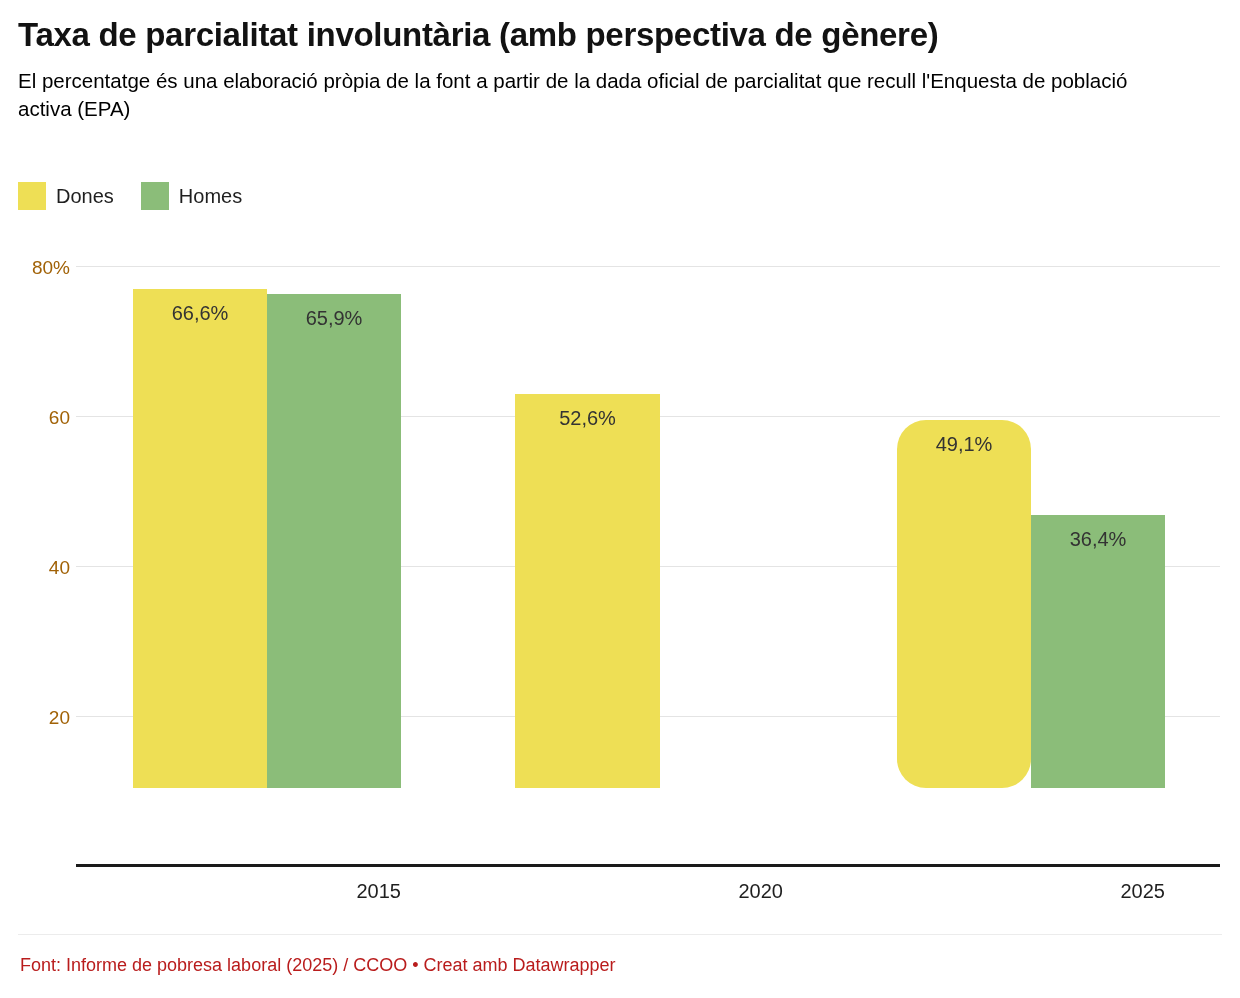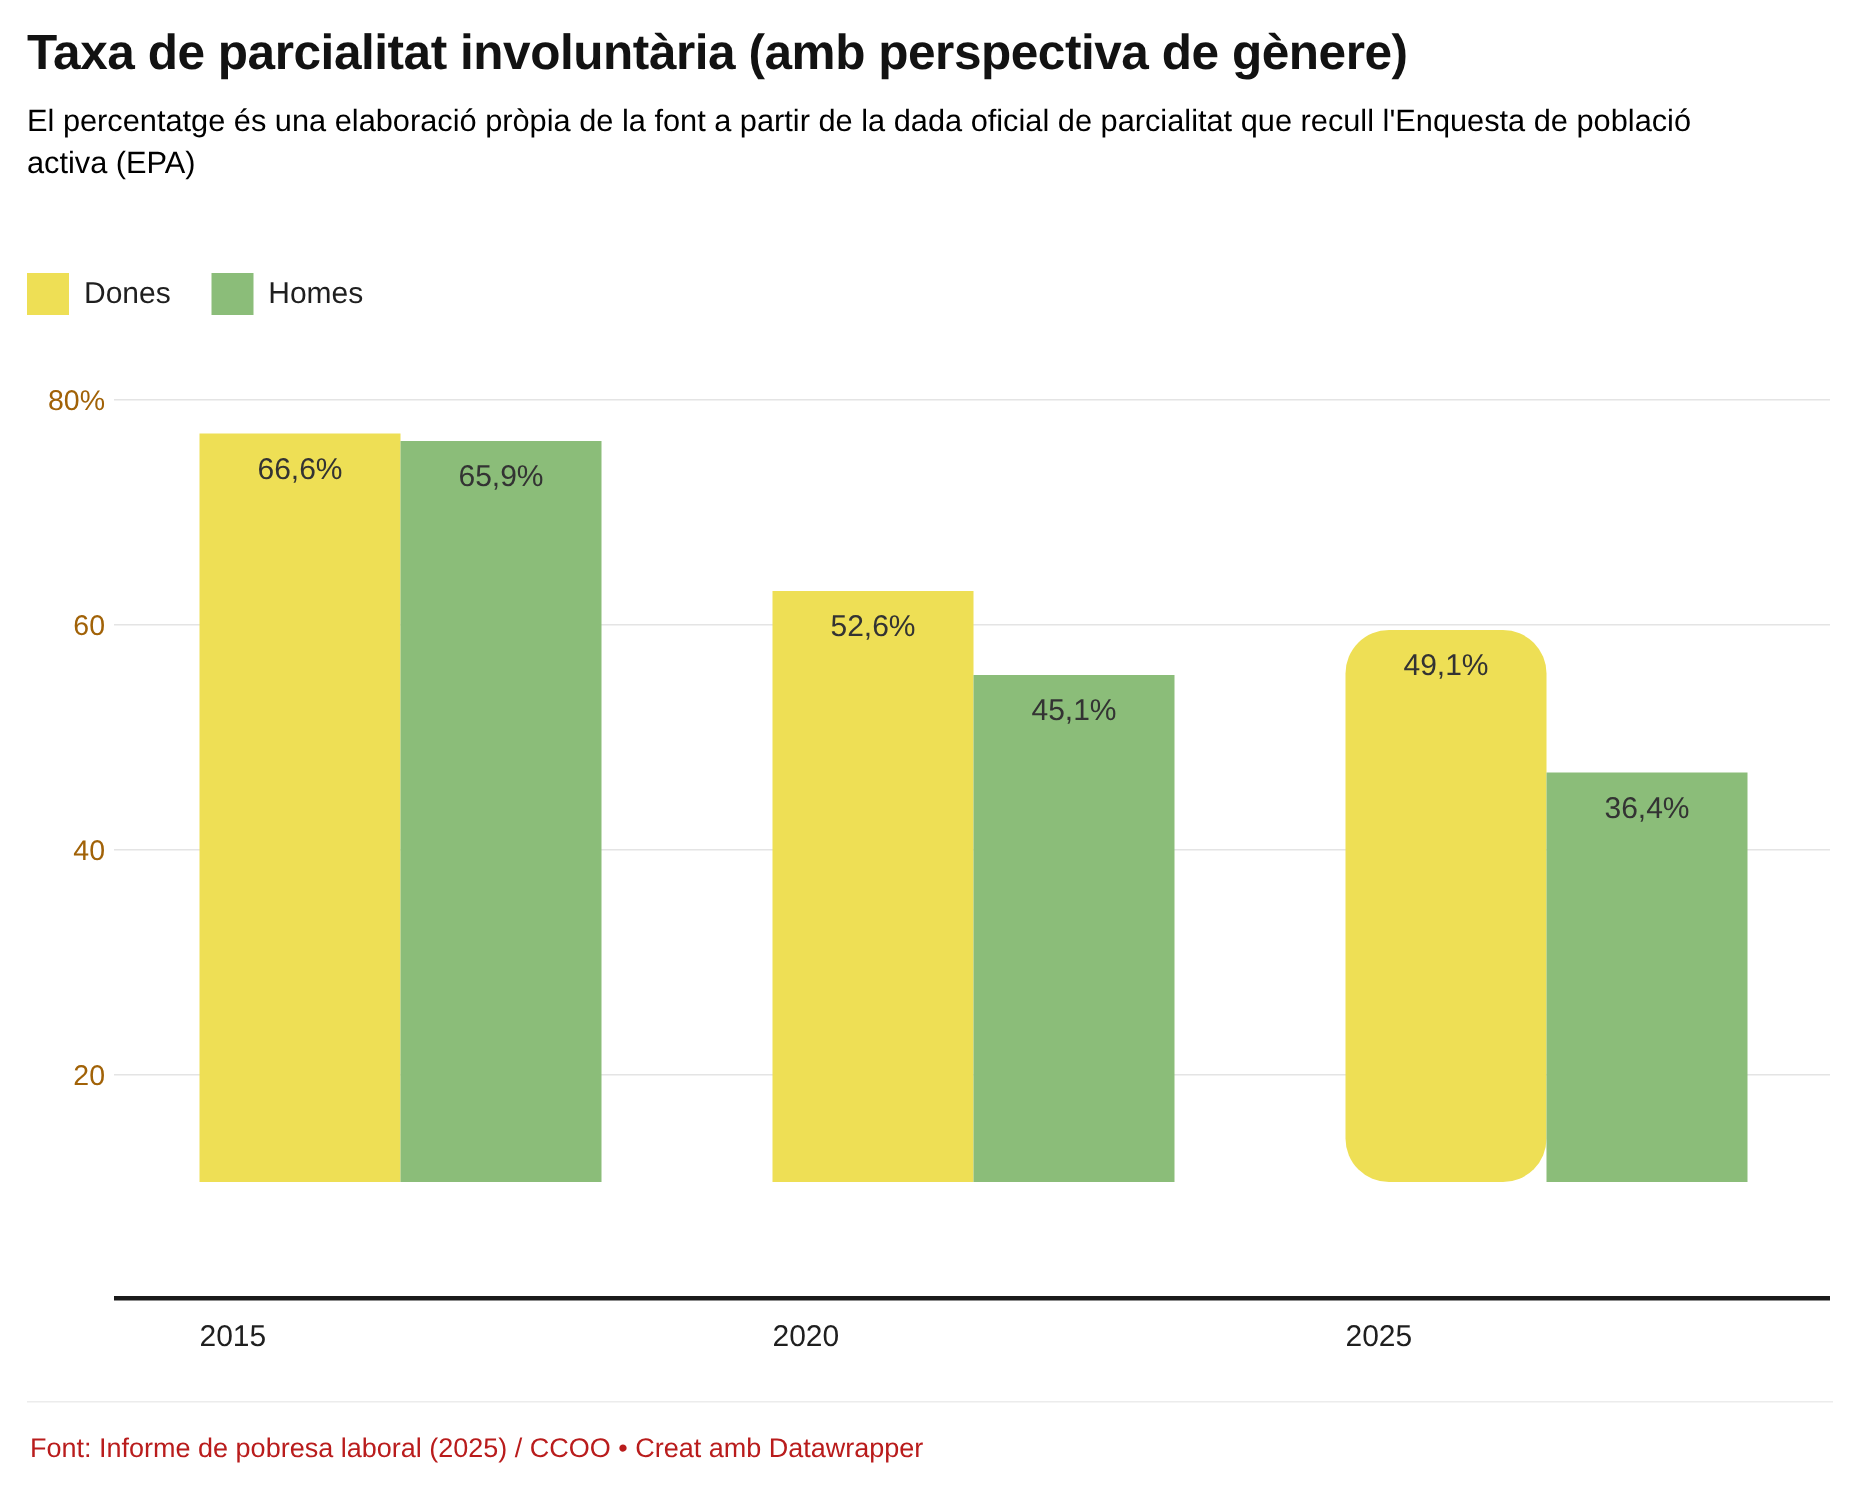--- a/index.html
+++ b/index.html
@@ -118,21 +118,21 @@
     color: #333333;
     white-space: nowrap;
   }
 
   .xtick {
     position: absolute;
     top: 880px;
     font-size: 20px;
     line-height: 22px;
     color: #1f1f1f;
-    text-align: left;
+    text-align: right;
   }
 
   
   .footer-rule {
     position: absolute;
     left: 18px;
     top: 934px;
     width: 1204px;
     height: 1px;
     background: #ececec;
@@ -179,25 +179,22 @@
     <div class="ytick" style="top:558px">40</div>
     <div class="ytick" style="top:708px">20</div>
 
     <div class="bar" style="left: 133px; width: 134px; height: 499.5px; background: rgb(238, 223, 85);">
       <span class="bar-value">66,6%</span>
     </div>
     <div class="bar" style="left: 267px; width: 134px; height: 494.25px; background: rgb(139, 189, 121);">
       <span class="bar-value">65,9%</span>
     </div>
 
-    <div class="bar" style="left: 515px; width: 134px; height: 394.5px; background: rgb(238, 223, 85);">
+    <div class="bar" style="left: 515px; width: 134px; height: 394.5px; background: rgb(238, 223, 85); padding-left: 11px;">
       <span class="bar-value">52,6%</span>
-    </div>
-    <div class="bar" style="left: 649px; width: 134px; height: 338.25px; background: rgb(139, 189, 121);">
-      <span class="bar-value">45,1%</span>
     </div>
 
     <div class="bar" style="left: 897px; width: 134px; height: 368.25px; background: rgb(238, 223, 85); border-radius: 29px;">
       <span class="bar-value">49,1%</span>
     </div>
     <div class="bar" style="left: 1031px; width: 134px; height: 273px; background: rgb(139, 189, 121);">
       <span class="bar-value">36,4%</span>
     </div>
 
     <div class="baseline" style="top:864px"></div>

